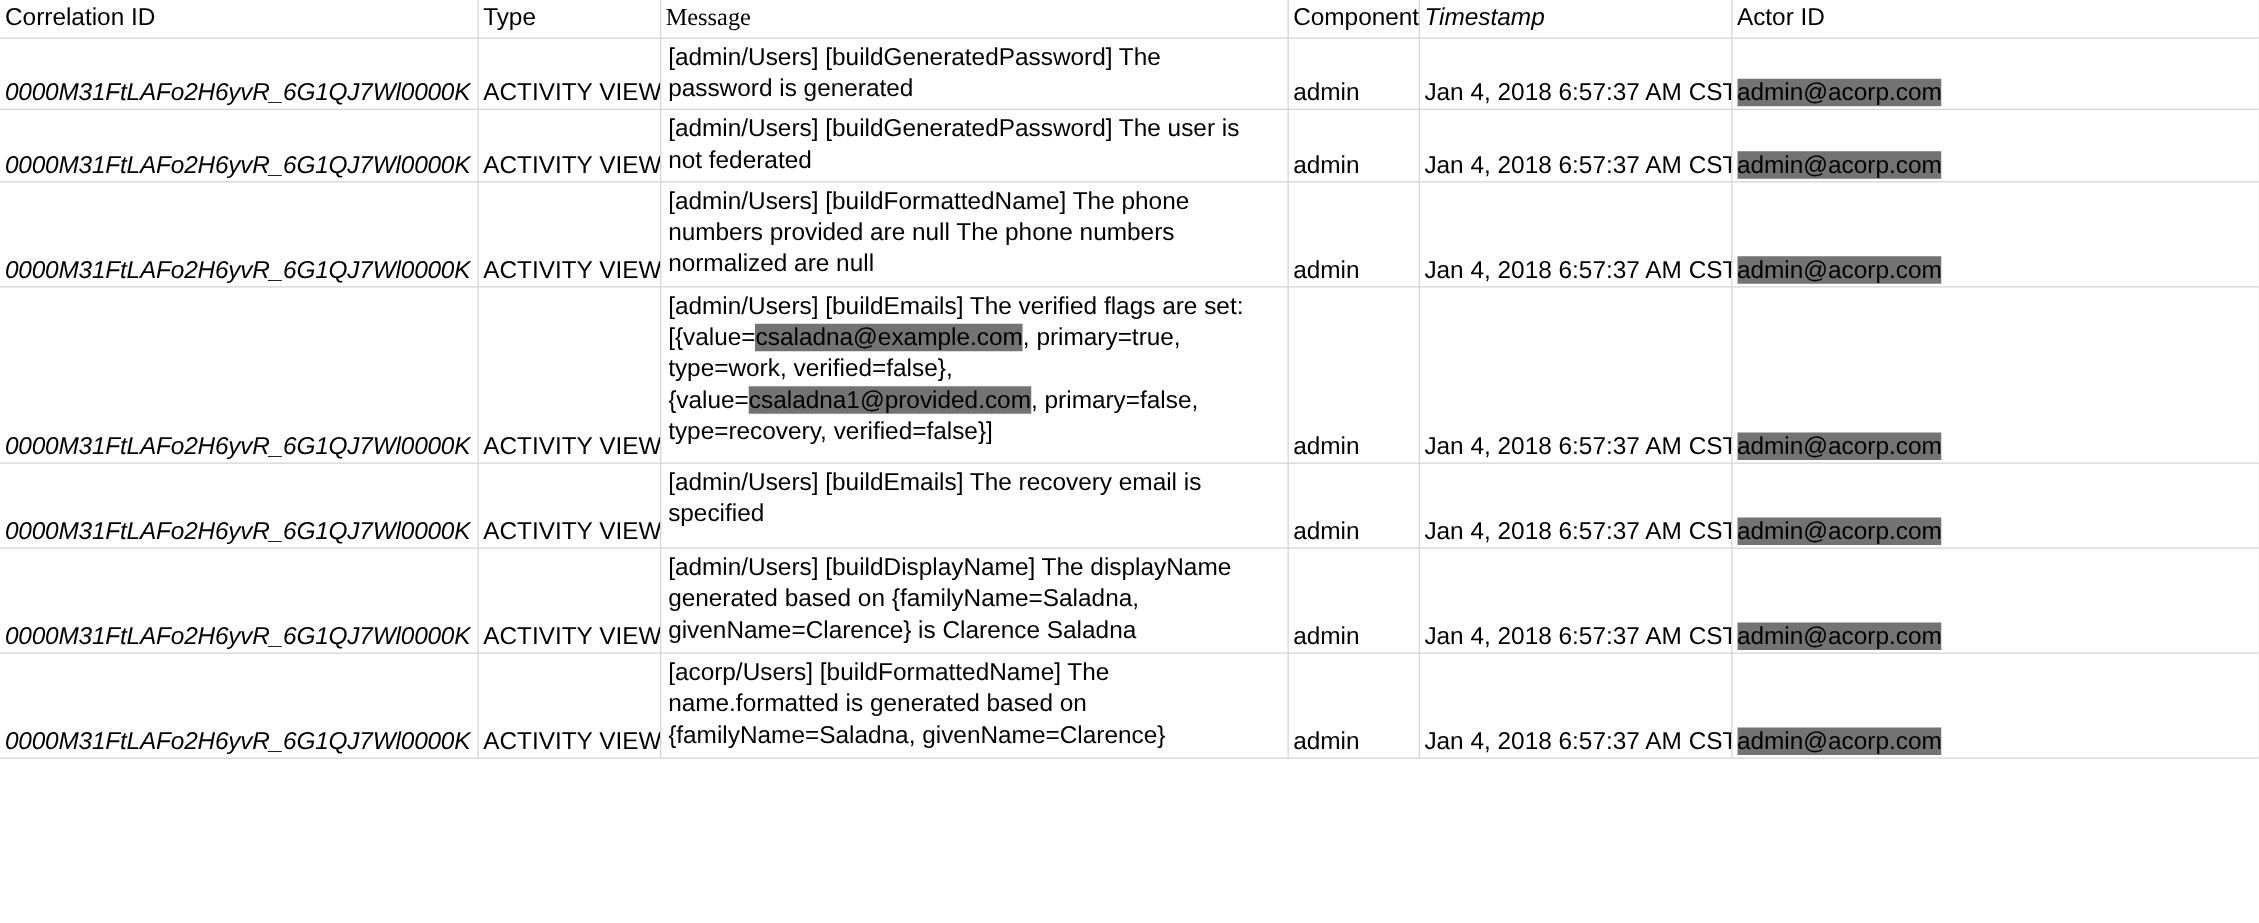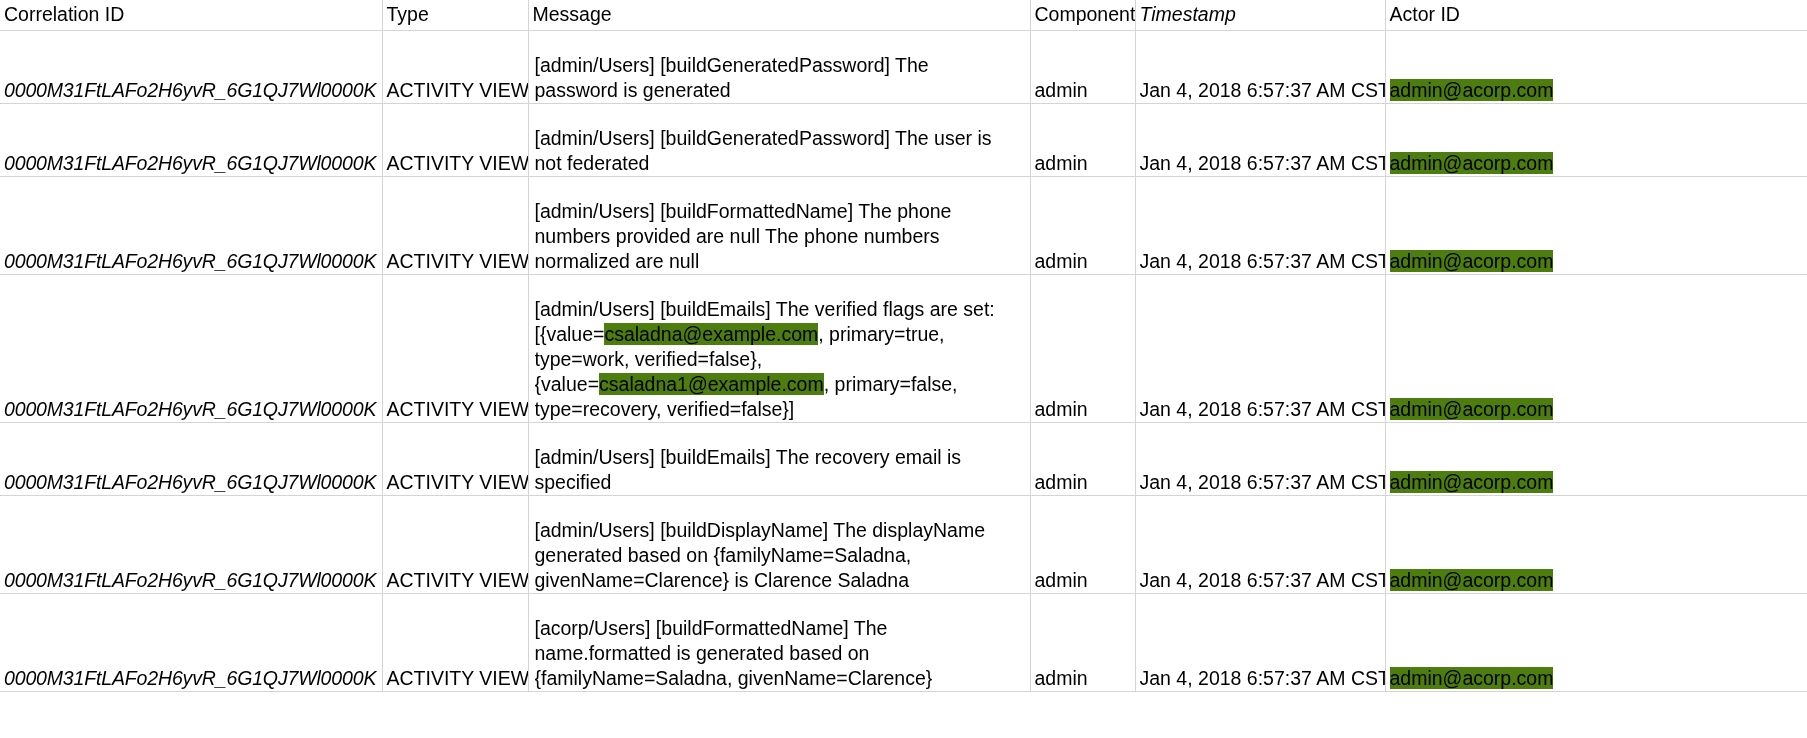--- a/index.html
+++ b/index.html
@@ -66,43 +66,42 @@
     padding-top: 3px;
     padding-left: 6px;
     padding-right: 2px;
   }
 
   
   .msg-lines {
     white-space: pre;
     overflow: hidden;
     display: block;
-    margin-top: 19px;
   }
 
   td.corr-cell {
     padding-left: 2px;
     letter-spacing: -0.15px;
     font-style: italic;
   }
   td.type-cell { padding-left: 5px; }
   td.comp-cell { padding-left: 6px; }
   td.time-cell { padding-left: 7px; }
   td.actor-cell { padding-left: 5px; }
 
   th.h-corr  { padding-left: 4px; }
   th.h-type  { padding-left: 5px; }
-  th.h-msg   { padding-left: 6px; }
+  th.h-msg   { padding-left: 6px; font-family: Liberation Serif, serif; }
   th.h-comp  { padding-left: 6px; }
   th.h-time  { padding-left: 7px; font-style: italic; }
   th.h-actor { padding-left: 5px; }
 
   
   .mailhl {
-    background: #4d7c0f;
+    background: #737373;
   }
 
   
 </style>
 </head>
 <body>
 
 <div class="sheet">
   <table class="log-table">
     <colgroup>
@@ -158,21 +157,21 @@
           <td class="time-cell">Jan 4, 2018 6:57:37 AM CST</td>
           <td class="actor-cell"><span class="mailhl">admin@acorp.com</span></td>
         </tr>
         <tr style="height: 141px;">
           <td class="corr-cell">0000M31FtLAFo2H6yvR_6G1QJ7Wl0000K</td>
           <td class="type-cell">ACTIVITY VIEW</td>
           <td class="msg-cell">
             <span class="msg-lines">[admin/Users] [buildEmails] The verified flags are set:
 [{value=<span class="mailhl">csaladna@example.com</span>, primary=true,
 type=work, verified=false},
-{value=<span class="mailhl">csaladna1@example.com</span>, primary=false,
+{value=<span class="mailhl">csaladna1@provided.com</span>, primary=false,
 type=recovery, verified=false}]</span>
           </td>
           <td class="comp-cell">admin</td>
           <td class="time-cell">Jan 4, 2018 6:57:37 AM CST</td>
           <td class="actor-cell"><span class="mailhl">admin@acorp.com</span></td>
         </tr>
         <tr style="height: 68px;">
           <td class="corr-cell">0000M31FtLAFo2H6yvR_6G1QJ7Wl0000K</td>
           <td class="type-cell">ACTIVITY VIEW</td>
           <td class="msg-cell">

